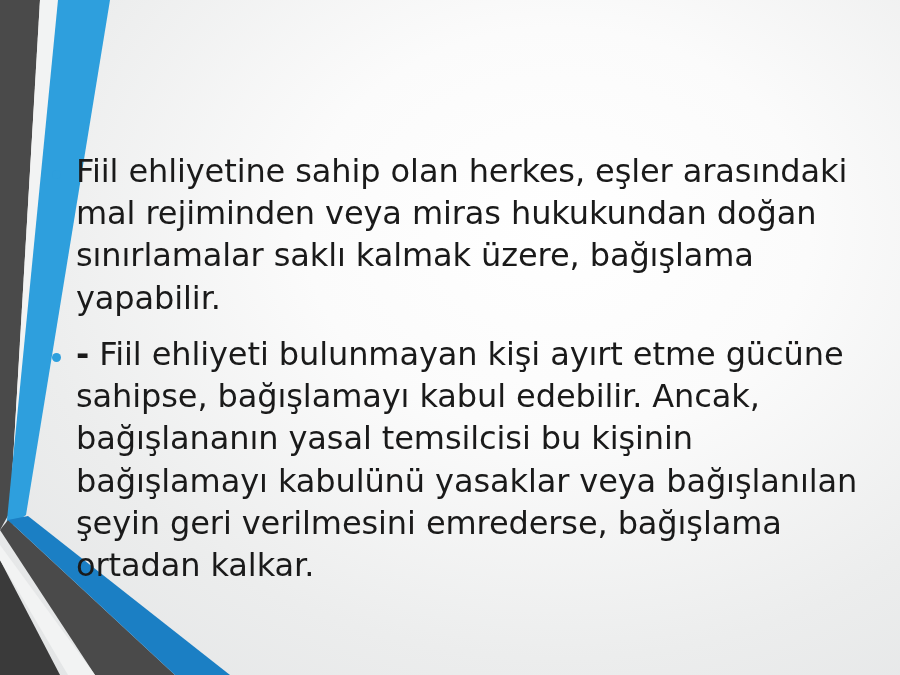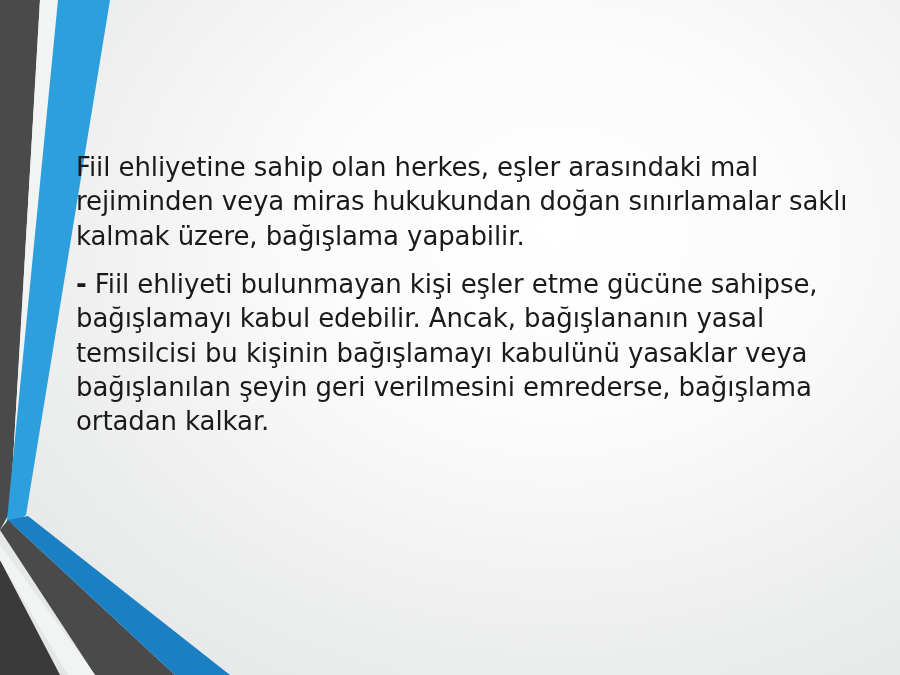--- a/index.html
+++ b/index.html
@@ -50,21 +50,21 @@
   }
   .bullet-dot span {
     display: inline-block;
     width: 9px;
     height: 9px;
     border-radius: 50%;
     background: #2e9fdd;
   }
   .bullet-text {
     flex: 1 1 auto;
-    font-size: 26px;
+    font-size: 32px;
     line-height: 1.32;
     color: #1a1a1a;
     letter-spacing: -0.1px;
   }
   .bullet-text b {
     font-weight: bold;
   }
 </style>
 </head>
 <body>
@@ -90,17 +90,17 @@
 
   <div class="content">
 
     <div class="bullet-row">
       <div class="bullet-dot"><span></span></div>
       <div class="bullet-text">Fiil ehliyetine sahip olan herkes, eşler arasındaki mal rejiminden veya miras hukukundan doğan sınırlamalar saklı kalmak üzere, bağışlama yapabilir.</div>
     </div>
 
     <div class="bullet-row">
       <div class="bullet-dot"><span></span></div>
-      <div class="bullet-text"><b>-</b><span> Fiil ehliyeti bulunmayan kişi eşler etme gücüne sahipse, bağışlamayı kabul edebilir. Ancak, bağışlananın yasal temsilcisi bu kişinin bağışlamayı kabulünü yasaklar veya bağışlanılan şeyin geri verilmesini emrederse, bağışlama ortadan kalkar.</span></div>
+      <div class="bullet-text"><b>-</b><span> Fiil ehliyeti bulunmayan kişi ayırt etme gücüne sahipse, bağışlamayı kabul edebilir. Ancak, bağışlananın yasal temsilcisi bu kişinin bağışlamayı kabulünü yasaklar veya bağışlanılan şeyin geri verilmesini emrederse, bağışlama ortadan kalkar.</span></div>
     </div>
 
   </div>
 </div>
 
 </body></html>

